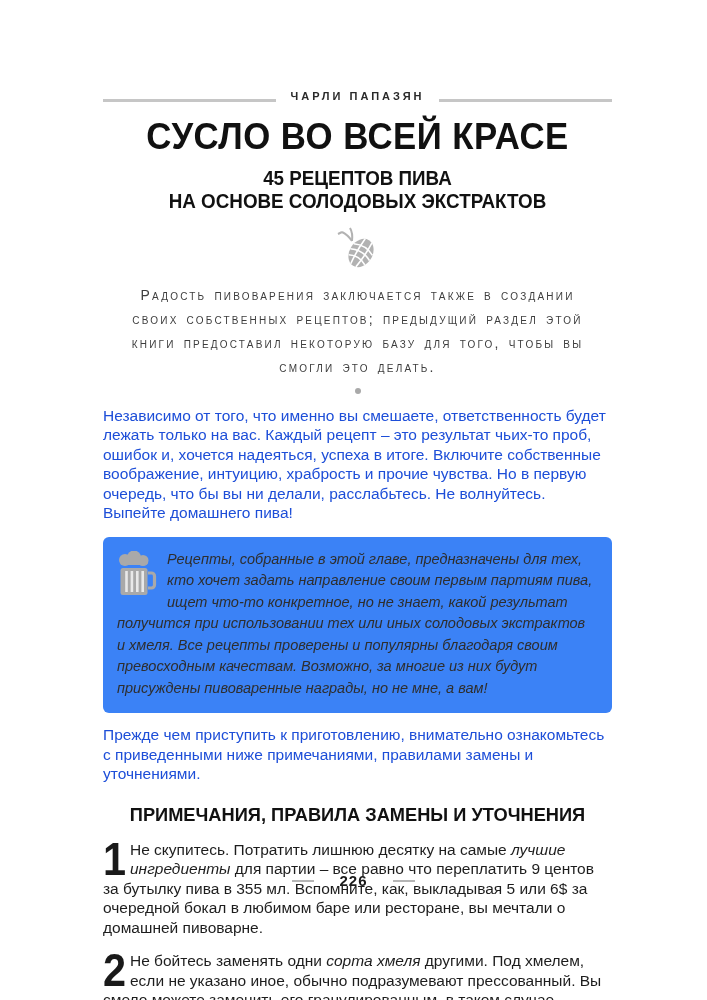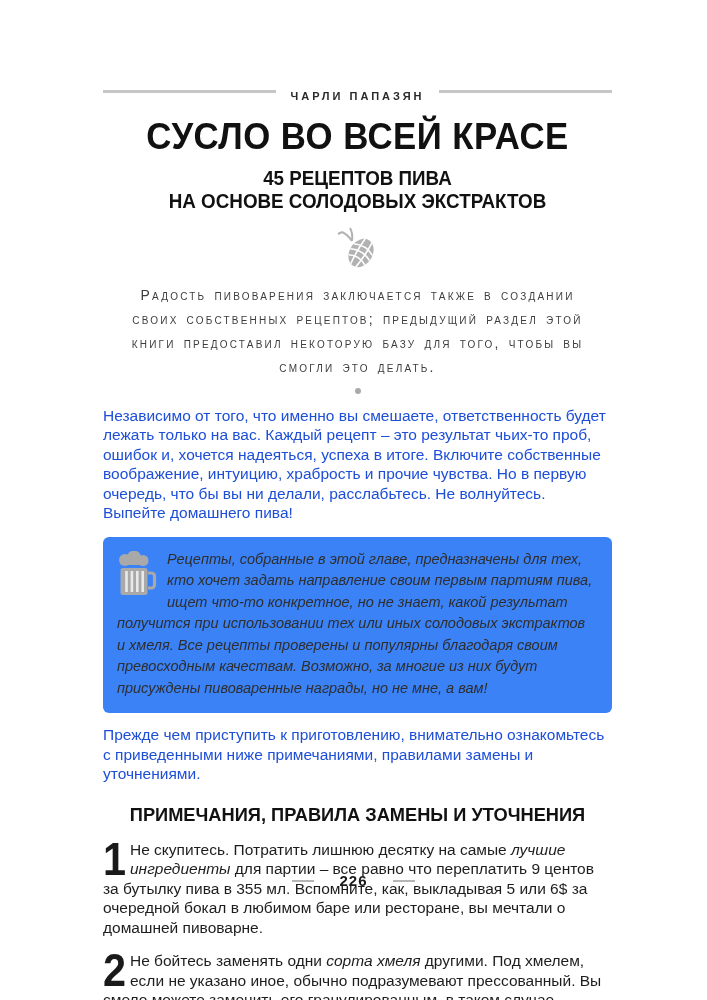--- a/index.html
+++ b/index.html
@@ -11,21 +11,21 @@
     background: #ffffff;
     font-family: "Liberation Sans", "DejaVu Sans", sans-serif;
     color: #1d1d1d;
     overflow: hidden;
   }
   .content { position: absolute; left: 103px; top: 0; width: 509px; }
 
   
   .running-head {
     margin-top: 90px;
-    display: flex; align-items: flex-start; gap: 14px;
+    display: flex; align-items: flex-end; gap: 14px;
   }
   .running-head .rule { flex: 1; height: 3px; background: #c6c6c6; }
   .running-head .name {
     font-size: 11px; font-weight: 700; letter-spacing: 3px;
     color: #2a2a2a; white-space: nowrap;
   }
 
   
   .chapter-title {
     margin-top: 16px;

